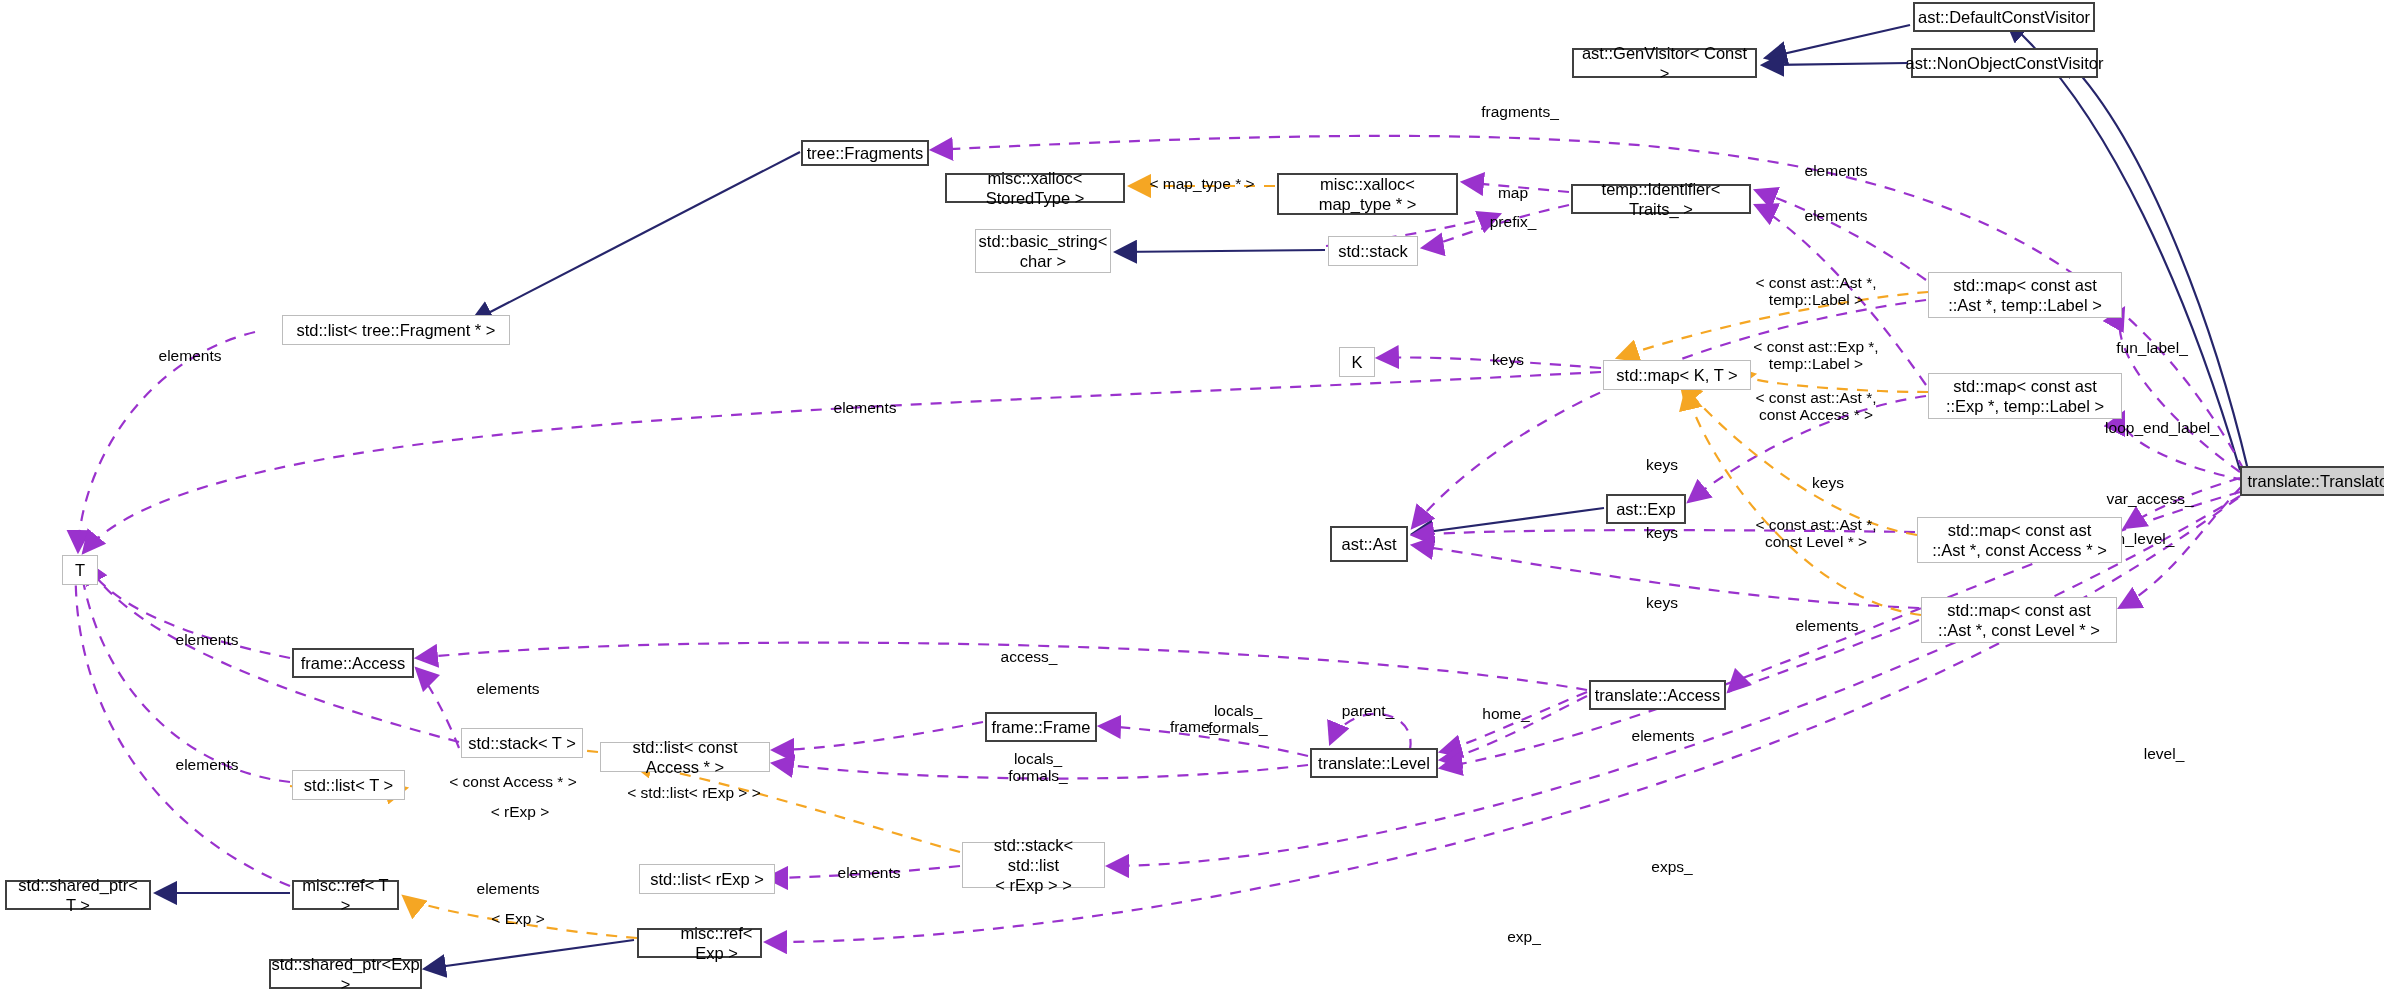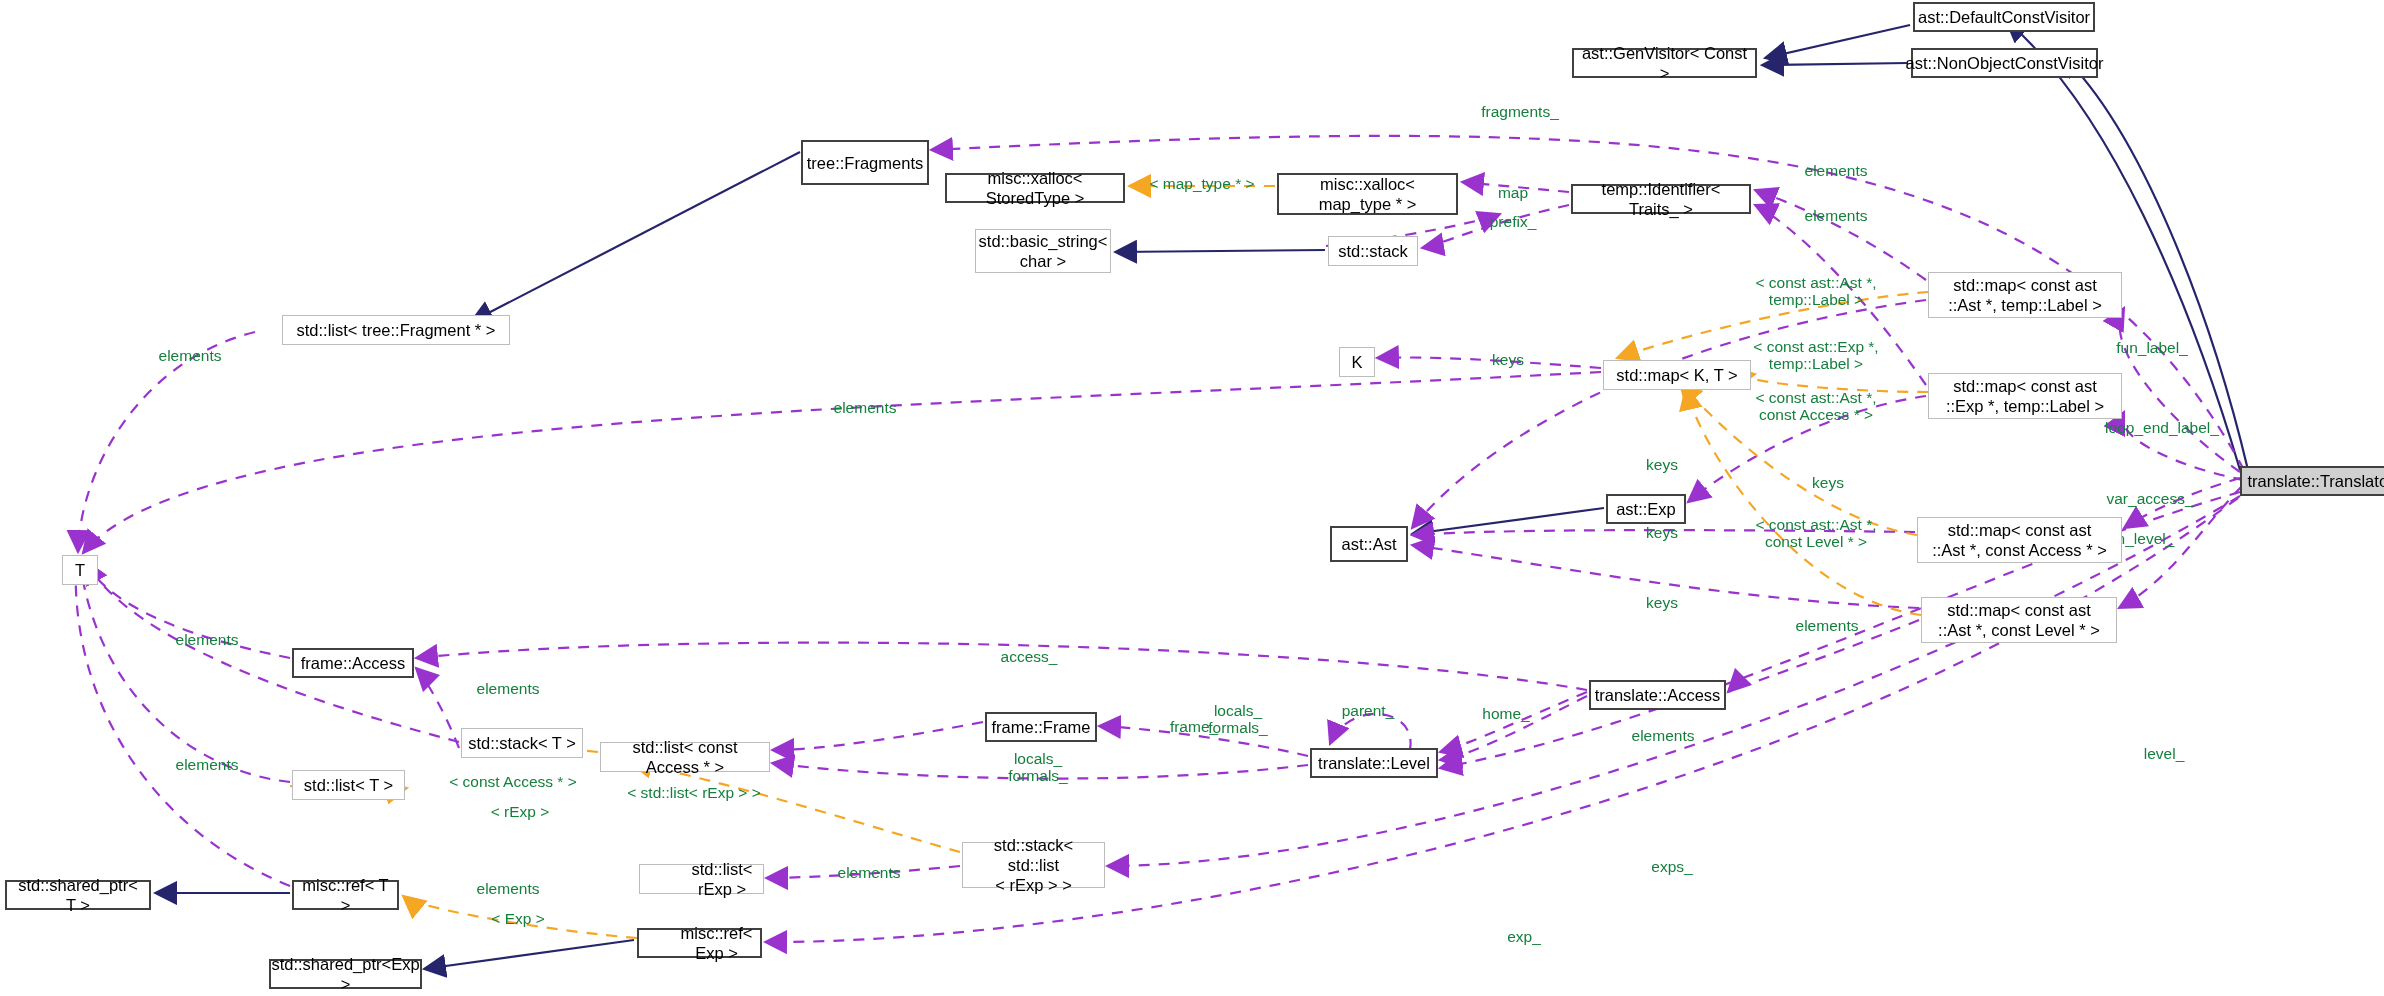--- a/index.html
+++ b/index.html
@@ -32,21 +32,21 @@
   .node.strong{border:2px solid #404040;}
   
   .node.light{border:1.5px solid #bcbcbc;}
   
   .node.focus{border:2px solid #404040;background:#d0d0d0;font-weight:normal;}
 
   .elabel{
     position:absolute;
     font-size:15.5px;
     line-height:17px;
-    color:#15803d;
+    color:#000000;
     white-space:pre-line;
     text-align:center;
     z-index:4;
     transform:translateX(-50%);
   }
   .elabel.center{text-align:center;}
 </style>
 </head>
 <body>
 
@@ -155,21 +155,21 @@
       <path d="M598,752 C560,748 520,742 500,740"></path>
       <path d="M960,852 C880,830 760,790 630,762"></path>
       <path d="M290,786 C320,790 380,794 407,788"></path>
       <path d="M637,938 C560,932 420,910 403,896"></path>
     </g>
   </svg>
 
 <div class="node strong" style="left: 1913px; top: 2px; width: 182px; height: 30px;">ast::DefaultConstVisitor</div>
     <div class="node strong" style="left: 1572px; top: 48px; width: 185px; height: 30px;">ast::GenVisitor&lt; Const &gt;</div>
     <div class="node strong" style="left: 1911px; top: 48px; width: 187px; height: 30px;">ast::NonObjectConstVisitor</div>
-    <div class="node strong" style="left: 801px; top: 140px; width: 128px; height: 45px;">tree::Fragments</div>
+    <div class="node strong" style="left: 801px; top: 140px; width: 128px; height: 26px;">tree::Fragments</div>
     <div class="node strong" style="left: 945px; top: 173px; width: 180px; height: 30px;">misc::xalloc&lt; StoredType &gt;</div>
     <div class="node strong" style="left: 1277px; top: 173px; width: 181px; height: 42px;">misc::xalloc&lt; map_type * &gt;</div>
     <div class="node strong" style="left: 1571px; top: 184px; width: 180px; height: 30px;">temp::Identifier&lt; Traits_ &gt;</div>
     <div class="node light" style="left: 975px; top: 229px; width: 136px; height: 44px;">std::basic_string&lt;
 char &gt;</div>
     <div class="node light" style="left: 1328px; top: 236px; width: 90px; height: 30px;">std::stack</div>
     <div class="node light" style="left: 1928px; top: 272px; width: 194px; height: 46px;">std::map&lt; const ast
 ::Ast *, temp::Label &gt;</div>
     <div class="node light" style="left: 255px; top: 315px; width: 228px; height: 30px; margin-left: 27px;">std::list&lt; tree::Fragment * &gt;</div>
     <div class="node light" style="left: 1339px; top: 347px; width: 36px; height: 30px;">K</div>
@@ -185,21 +185,21 @@
 ::Ast *, const Level * &gt;</div>
     <div class="node strong" style="left: 292px; top: 648px; width: 122px; height: 30px;">frame::Access</div>
     <div class="node strong" style="left: 1589px; top: 680px; width: 137px; height: 30px;">translate::Access</div>
     <div class="node light" style="left: 461px; top: 728px; width: 122px; height: 30px;">std::stack&lt; T &gt;</div>
     <div class="node strong" style="left: 985px; top: 712px; width: 112px; height: 30px;">frame::Frame</div>
     <div class="node light" style="left: 600px; top: 742px; width: 170px; height: 30px;">std::list&lt; const Access * &gt;</div>
     <div class="node strong" style="left: 1310px; top: 748px; width: 128px; height: 30px;">translate::Level</div>
     <div class="node light" style="left: 292px; top: 770px; width: 113px; height: 30px;">std::list&lt; T &gt;</div>
     <div class="node light" style="left: 962px; top: 842px; width: 143px; height: 46px;">std::stack&lt; std::list
 &lt; rExp &gt; &gt;</div>
-    <div class="node light" style="left: 639px; top: 864px; width: 125px; height: 30px; padding-left: 47px;">std::list&lt; rExp &gt;</div>
+    <div class="node light" style="left: 639px; top: 864px; width: 136px; height: 30px;">std::list&lt; rExp &gt;</div>
     <div class="node strong" style="left: 5px; top: 880px; width: 146px; height: 30px;">std::shared_ptr&lt; T &gt;</div>
     <div class="node strong" style="left: 292px; top: 880px; width: 107px; height: 30px;">misc::ref&lt; T &gt;</div>
     <div class="node strong" style="left: 637px; top: 928px; width: 125px; height: 30px; padding-left: 40px;">misc::ref&lt; Exp &gt;</div>
     <div class="node strong" style="left: 269px; top: 959px; width: 153px; height: 30px;">std::shared_ptr&lt;Exp &gt;</div>
     <div class="node light" style="left: 62px; top: 555px; width: 36px; height: 30px;">T</div>
     <div class="elabel center" style="left: 1520px; top: 103px;">fragments_</div>
     <div class="elabel center" style="left: 1202px; top: 175px;">&lt; map_type * &gt;</div>
     <div class="elabel center" style="left: 1836px; top: 162px;">elements</div>
     <div class="elabel center" style="left: 1836px; top: 207px;">elements</div>
     <div class="elabel center" style="left: 1513px; top: 184px;">map</div>

